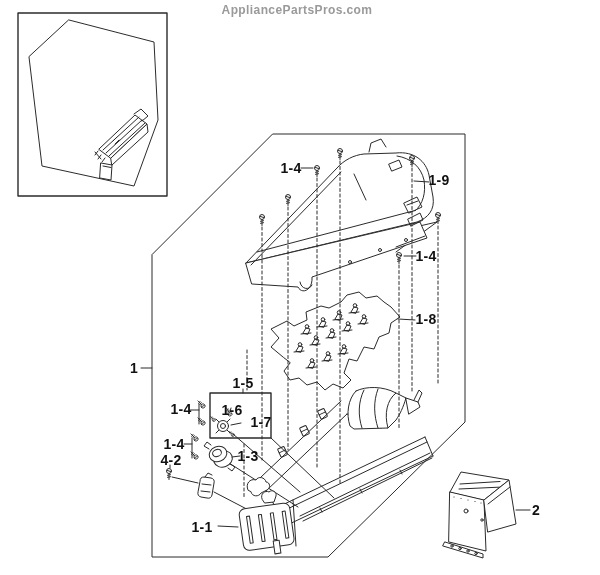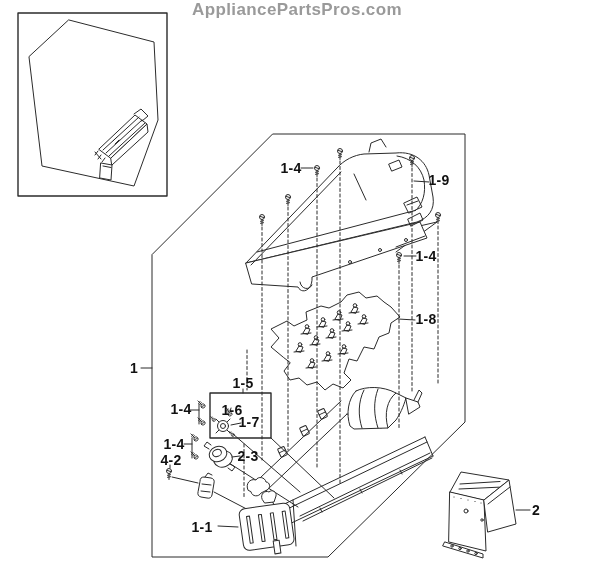--- a/index.html
+++ b/index.html
@@ -7,21 +7,21 @@
        font-family:"Liberation Sans",sans-serif}
   .stage{position:absolute;inset:0;width:600px;height:575px}
   svg{position:absolute;left:0;top:0;display:block}
   svg *{stroke:#2b2b2b;stroke-width:1;fill:none;stroke-linejoin:round;stroke-linecap:round}
   svg .w{fill:#fff}
   svg .dash{stroke:#8a8a8a;stroke-dasharray:3 2.5;stroke-width:.9}
   svg .thin{stroke:#5a5a5a;stroke-width:.7}
   svg .lead{stroke:#111;stroke-width:1.1}
   svg .bx{stroke-width:1.4}
   .wm{position:absolute;left:297px;top:10px;transform:translate(-50%,-50%);
-      font-size:17px;font-weight:700;letter-spacing:.4px;color:#9a9a9a;white-space:nowrap}
+      font-size:12px;font-weight:700;letter-spacing:.4px;color:#9a9a9a;white-space:nowrap}
   .co{position:absolute;transform:translate(-50%,-50%);font-size:14px;font-weight:700;
       color:#111;white-space:nowrap;letter-spacing:.2px}
 </style>
 </head>
 <body>
 
 <div class="stage">
 
 <svg width="600" height="575" viewBox="0 0 600 575">
   <defs>
@@ -243,24 +243,24 @@
     <line x1="244" y1="444" x2="244" y2="498"></line>
   </g>
 </svg>
 
 <div class="wm">AppliancePartsPros.com</div>
 
 <div class="co" style="left:134px;top:368px">1</div>
 <div class="co" style="left:536px;top:510px">2</div>
 <div class="co" style="left:202px;top:527px">1-1</div>
 <div class="co" style="left:171px;top:460px">4-2</div>
-<div class="co" style="left:248px;top:456px">2-3</div>
+<div class="co" style="left:248px;top:456px">1-3</div>
 <div class="co" style="left:291px;top:168px">1-4</div>
 <div class="co" style="left:426px;top:256px">1-4</div>
 <div class="co" style="left:181px;top:409px">1-4</div>
 <div class="co" style="left:174px;top:444px">1-4</div>
 <div class="co" style="left:243px;top:383px">1-5</div>
 <div class="co" style="left:232px;top:410px">1-6</div>
-<div class="co" style="left:249px;top:422px">1-7</div>
+<div class="co" style="left:261px;top:422px">1-7</div>
 <div class="co" style="left:426px;top:319px">1-8</div>
 <div class="co" style="left:439px;top:180px">1-9</div>
 
 </div>
 
 </body></html>

